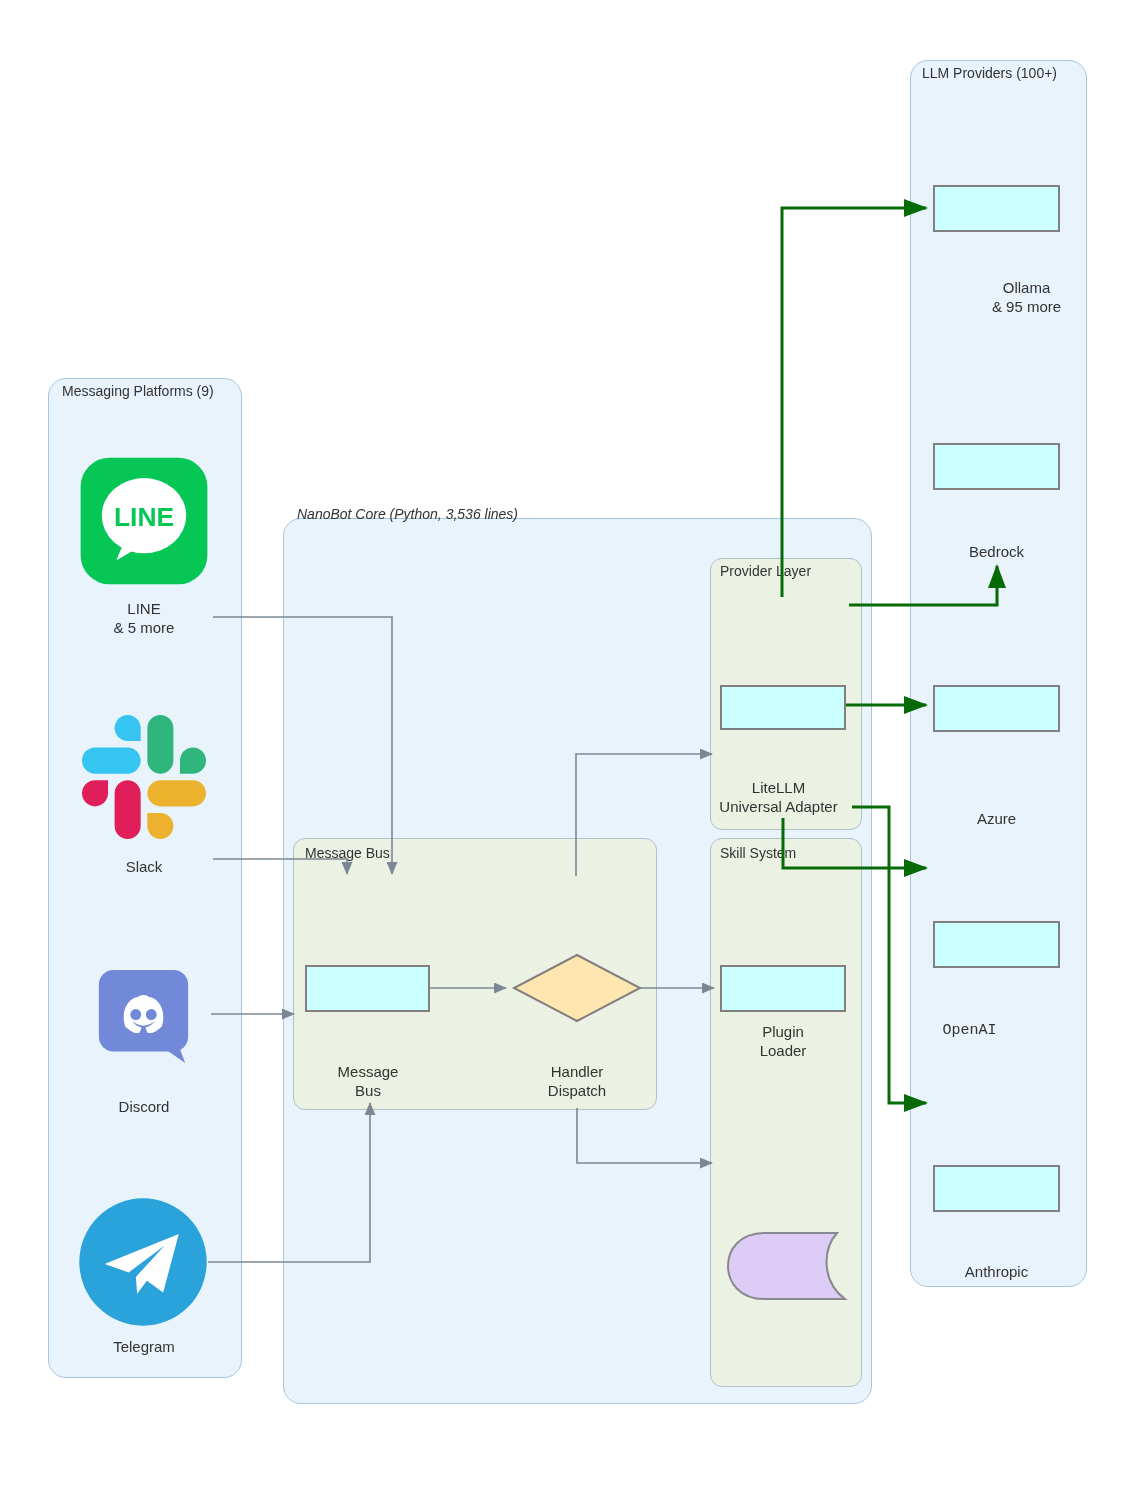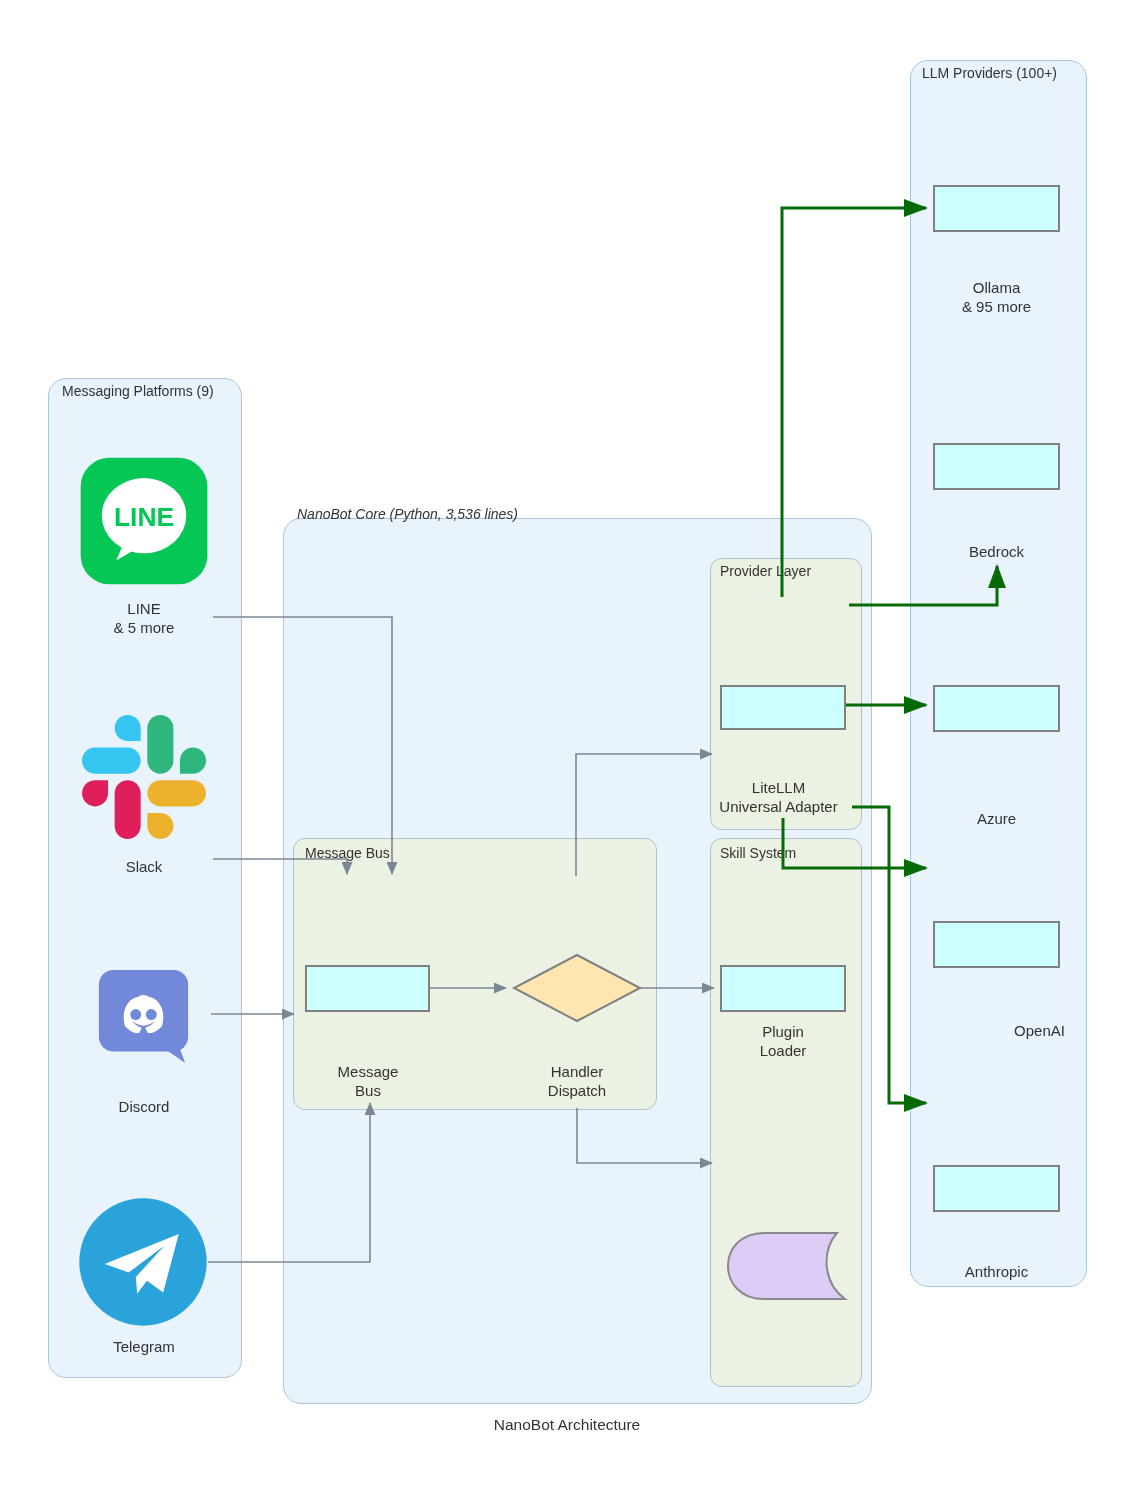--- a/index.html
+++ b/index.html
@@ -137,44 +137,43 @@
     <span>Universal Adapter</span>
   </div>
 
   <div class="node" style="left:720px;top:965px;width:126px;height:47px;"></div>
   <div class="nlabel" style="left:708px;top:1022px;width:150px;">
     <span>Plugin</span>
     <span>Loader</span>
   </div>
 
   <div class="node" style="left:933px;top:185px;width:127px;height:47px;"></div>
-  <div class="nlabel" style="left:921px;top:278px;width:151px;">
+  <div class="nlabel" style="left:951px;top:278px;width:151px;">
     <span>Ollama</span>
     <span>&amp; 95 more</span>
   </div>
 
   <div class="node" style="left:933px;top:443px;width:127px;height:47px;"></div>
   <div class="nlabel" style="left:921px;top:542px;width:151px;">
     <span>Bedrock</span>
     <span></span>
   </div>
 
   <div class="node" style="left:933px;top:685px;width:127px;height:47px;"></div>
   <div class="nlabel" style="left:921px;top:782px;width:151px;margin-top:27px;">
     <span>Azure</span>
     <span></span>
   </div>
 
   <div class="node" style="left:933px;top:921px;width:127px;height:47px;"></div>
-  <div class="nlabel" style="left:964px;top:1021px;width:151px;">
+  <div class="nlabel" style="left:894px;top:1021px;width:151px;font-family:Liberation Mono, monospace;">
     <span>OpenAI</span>
     <span></span>
   </div>
 
   <div class="node" style="left:933px;top:1165px;width:127px;height:47px;"></div>
   <div class="nlabel" style="left:921px;top:1262px;width:151px;">
     <span>Anthropic</span>
     <span></span>
   </div>
 
-  <div class="caption">NanoBot Architecture</div>
 
 </div>
 
 </body></html>

